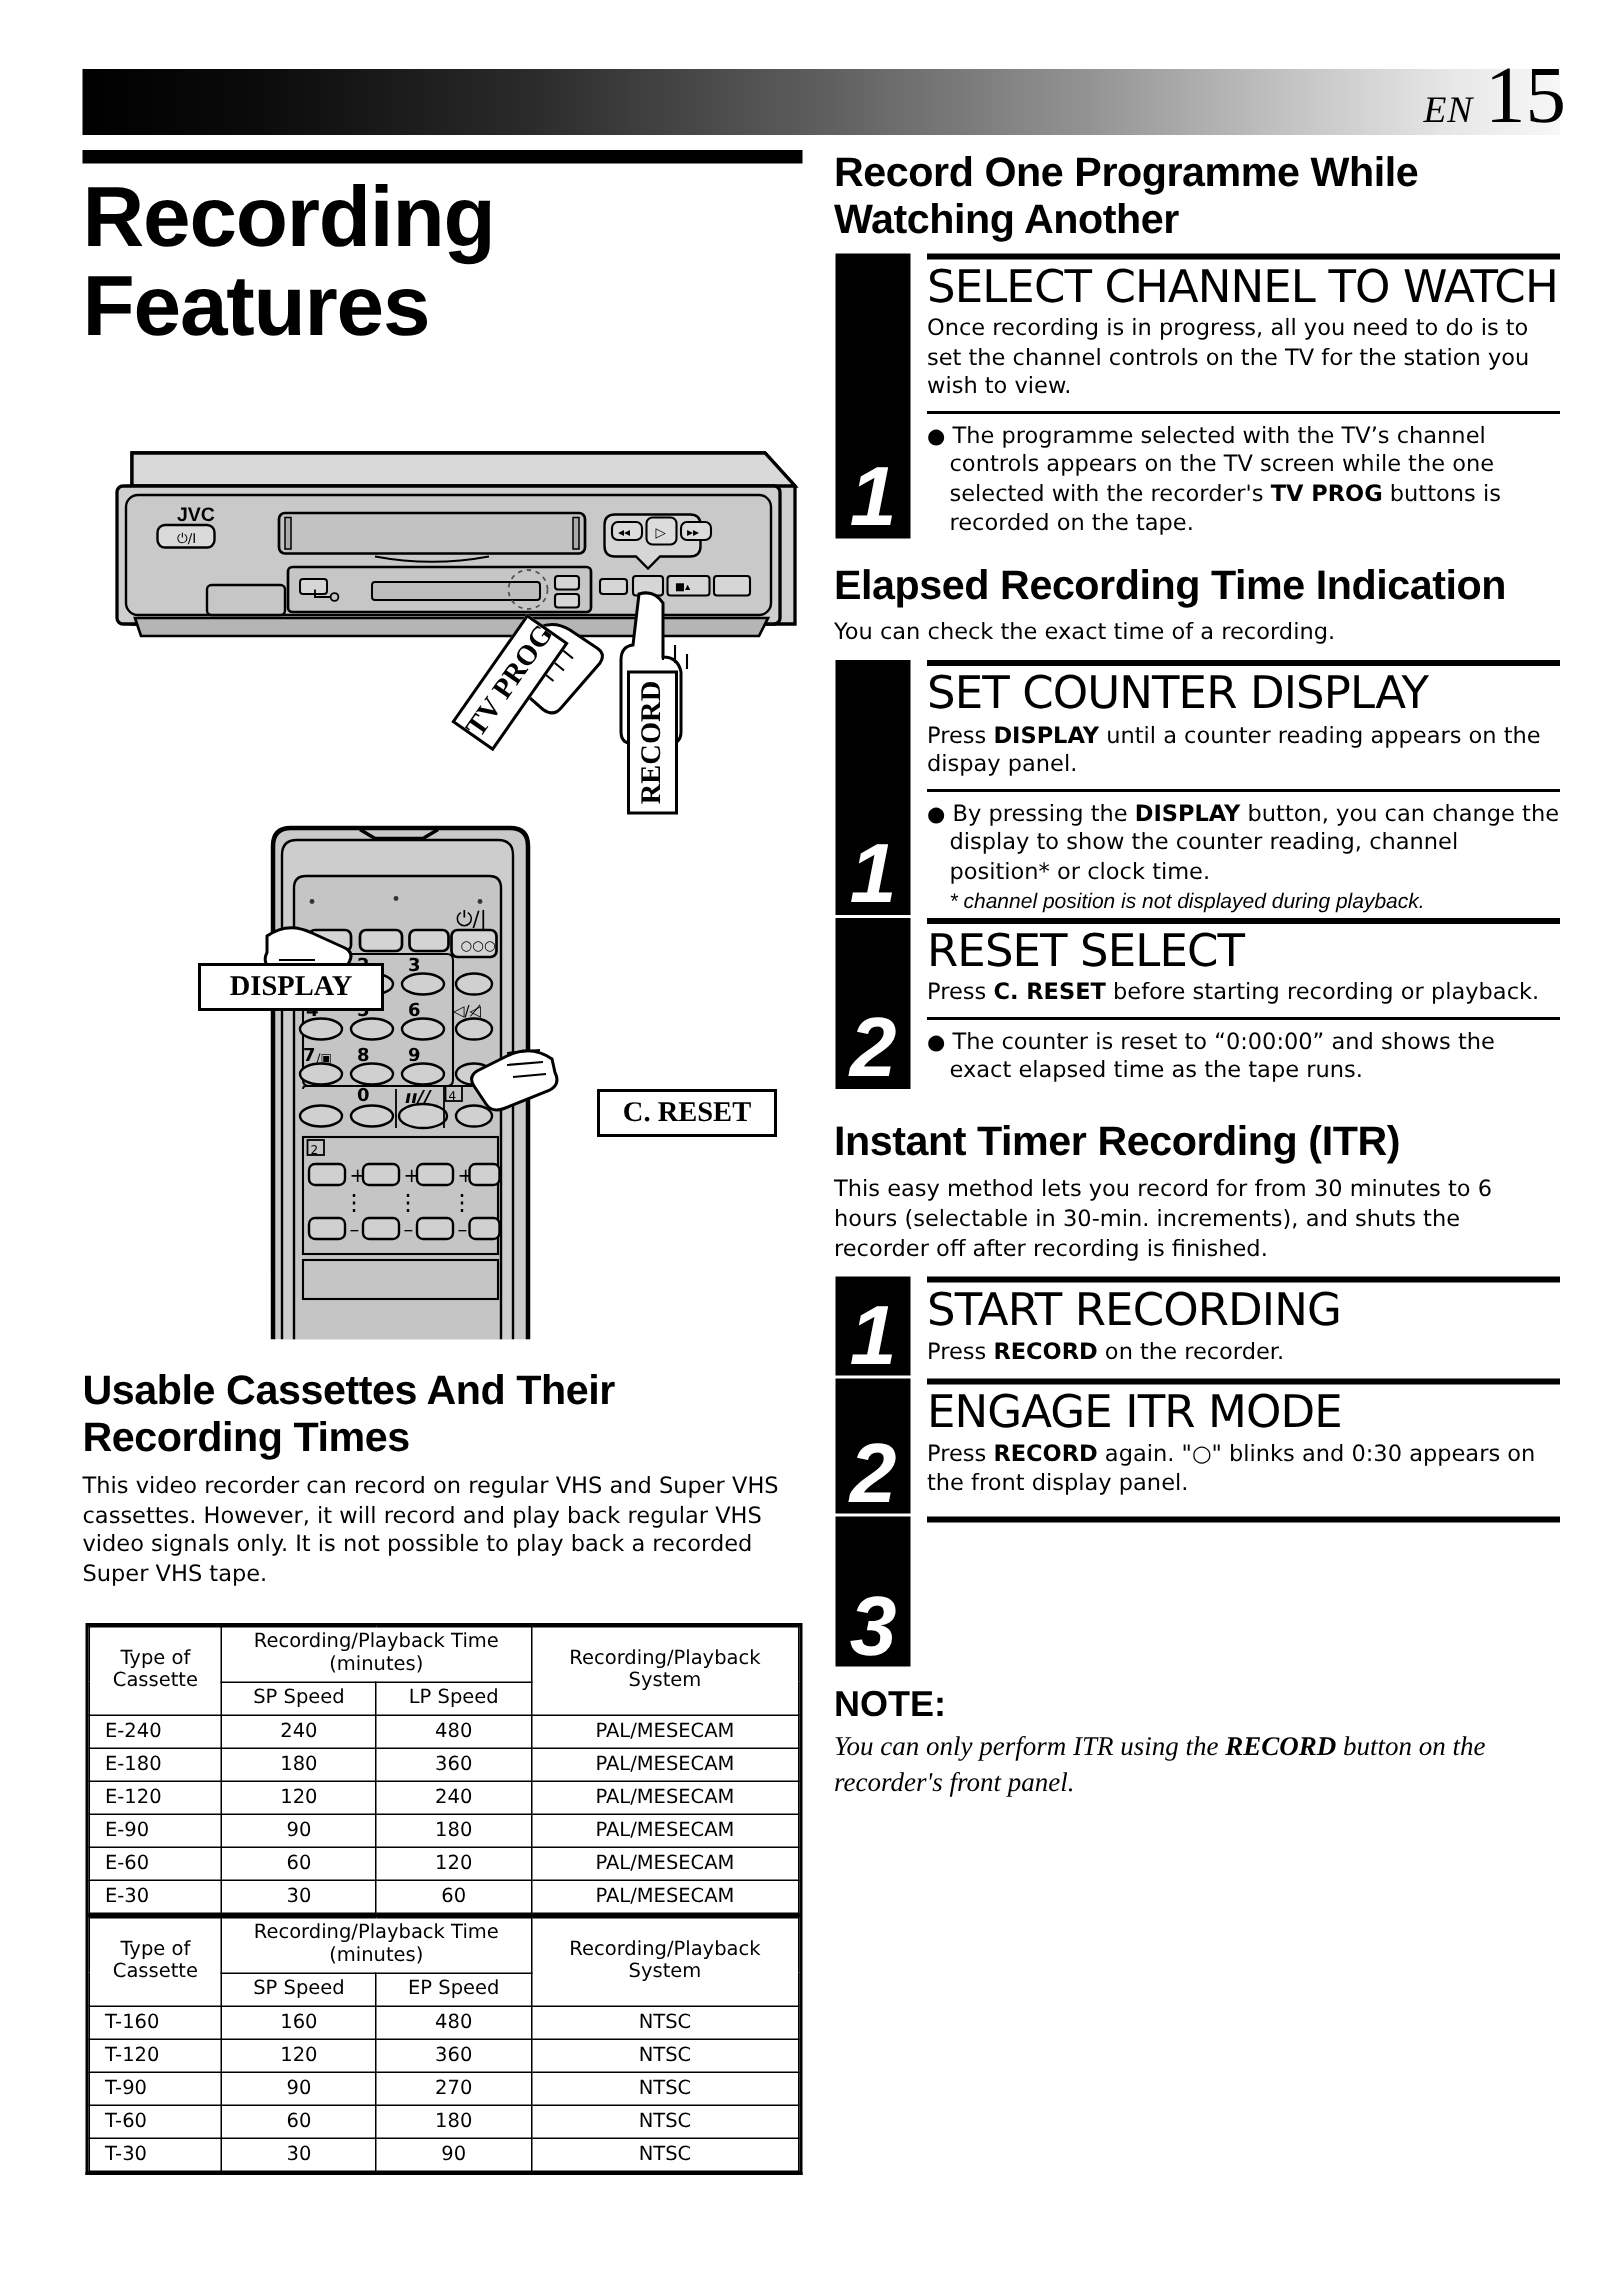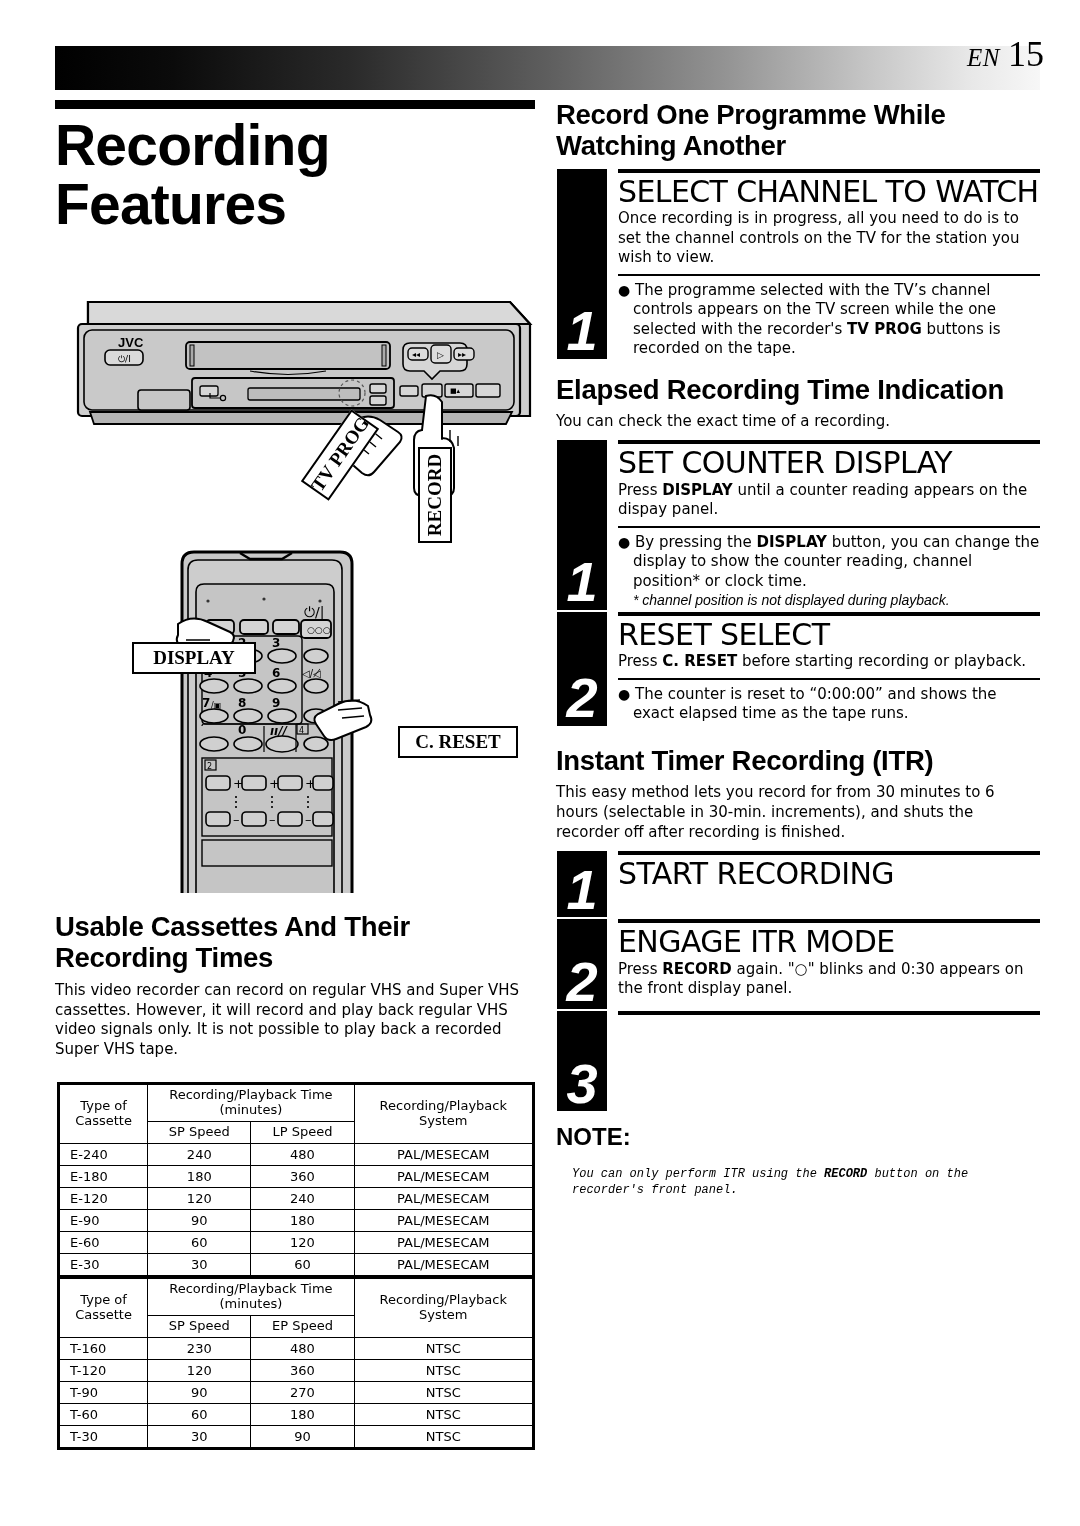--- a/index.html
+++ b/index.html
@@ -26,21 +26,21 @@
     position: absolute;
     right: 36px; top: 36px;
     display: flex; align-items: baseline; gap: 8px;
     font-family: "Liberation Serif", serif;
   }
   #header-page .en {
     font-size: 25px; font-style: italic; font-variant: small-caps;
     letter-spacing: 0.5px;
   }
   #header-page .num {
-    font-size: 36px; line-height: 1;
+    font-size: 54px; line-height: 1;
   }
 
   
   .col-left {
     position: absolute;
     left: 55px; top: 100px; width: 480px;
   }
   .col-right {
     position: absolute;
     left: 556px; top: 100px; width: 484px;
@@ -107,22 +107,22 @@
   .bullet .dot { font-size: 14px; }
   .footnote {
     font-family: Liberation Sans, sans-serif;
     font-style: italic; font-size: 14px; line-height: 1.3;
     margin: 0 0 0 15px;
   }
   .note-head {
     font-size: 24px; font-weight: bold; margin: 0 0 2px 0;
   }
   .note-body {
-    font-family: Liberation Mono, monospace;
-    font-style: italic; font-size: 12px; line-height: 1.32; margin: 16px;
+    font-family: Liberation Serif, serif;
+    font-style: italic; font-size: 18px; line-height: 1.32; margin: 0;
   }
   b, strong { font-weight: bold; }
 
   
   table.cassette {
     border-collapse: collapse;
     width: 474px;
     font-family: "DejaVu Sans", sans-serif;
     font-size: 13px;
     table-layout: fixed;
@@ -404,21 +404,21 @@
           <td rowspan="2">Type of Cassette</td>
           <td colspan="2">Recording/Playback Time (minutes)</td>
           <td rowspan="2">Recording/Playback System</td>
         </tr>
         <tr class="hdr">
           <td>SP Speed</td>
           <td>EP Speed</td>
         </tr>
         <tr>
           <td class="typecell">T-160</td>
-          <td>230</td>
+          <td>160</td>
           <td>480</td>
           <td>NTSC</td>
         </tr>
         <tr>
           <td class="typecell">T-120</td>
           <td>120</td>
           <td>360</td>
           <td>NTSC</td>
         </tr>
         <tr>
@@ -491,20 +491,21 @@
 
   <div style="height:18px"></div>
   <h2 class="section-title">Instant Timer Recording (ITR)</h2>
   <p class="section-intro">This easy method lets you record for from 30 minutes to 6 hours (selectable in 30-min. increments), and shuts the recorder off after recording is finished.</p>
 
   <div class="step" style="min-height:66px;">
     <div class="step-num">1</div>
     <div class="step-body">
       <div class="rule-thick"></div>
       <h3 class="step-head">START RECORDING</h3>
+      <p class="step-text">Press <b>RECORD</b> on the recorder.</p>
     </div>
   </div>
 
   <div class="step" style="min-height:90px;">
     <div class="step-num">2</div>
     <div class="step-body">
       <div class="rule-thick"></div>
       <h3 class="step-head">ENGAGE ITR MODE</h3>
       <p class="step-text">Press <b>RECORD</b> again. "○" blinks and <span>0:30</span> appears on the front display panel.</p>
     </div>

